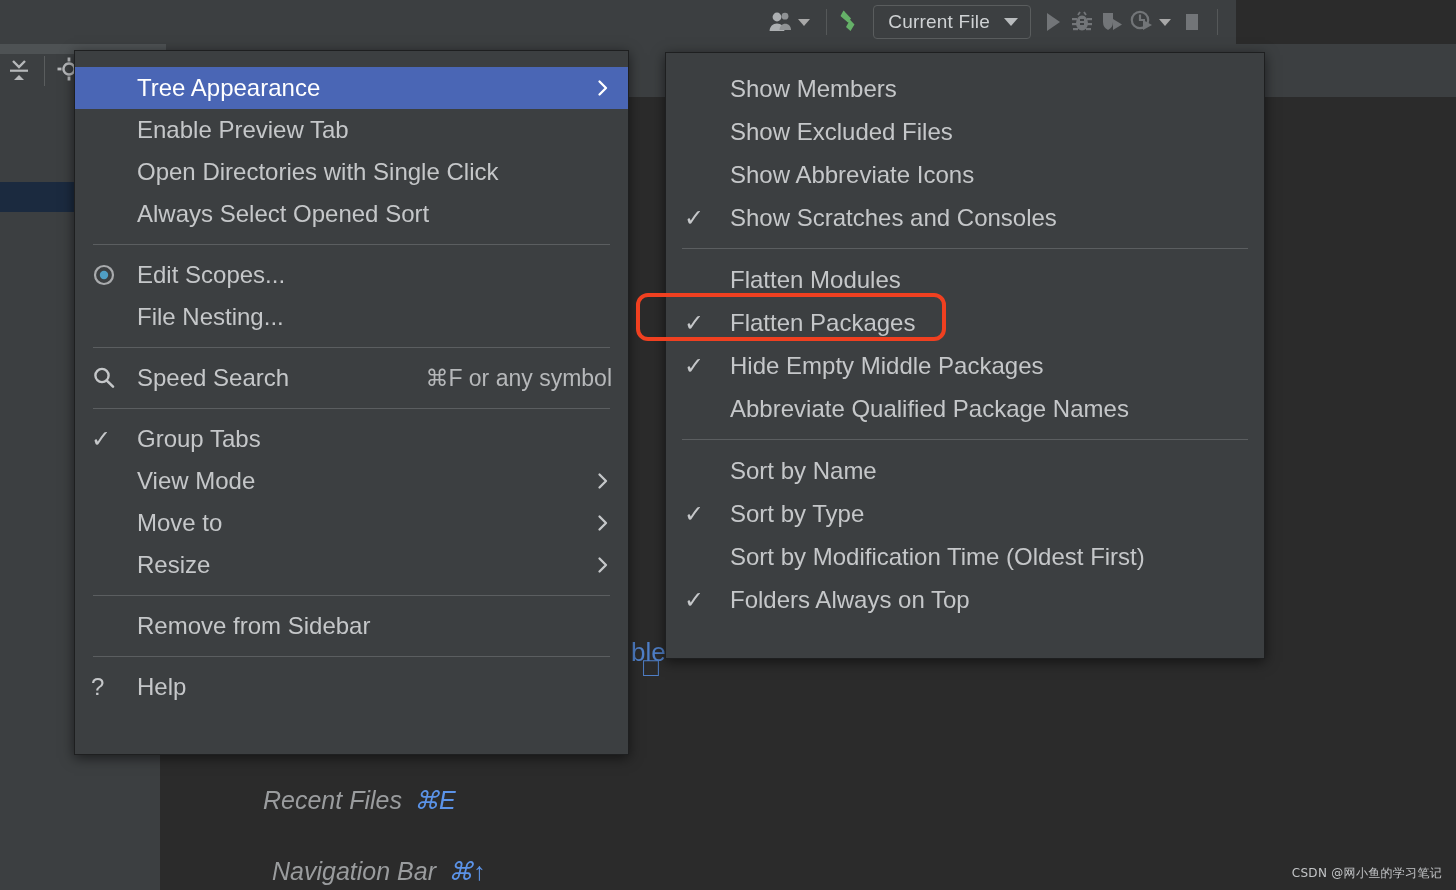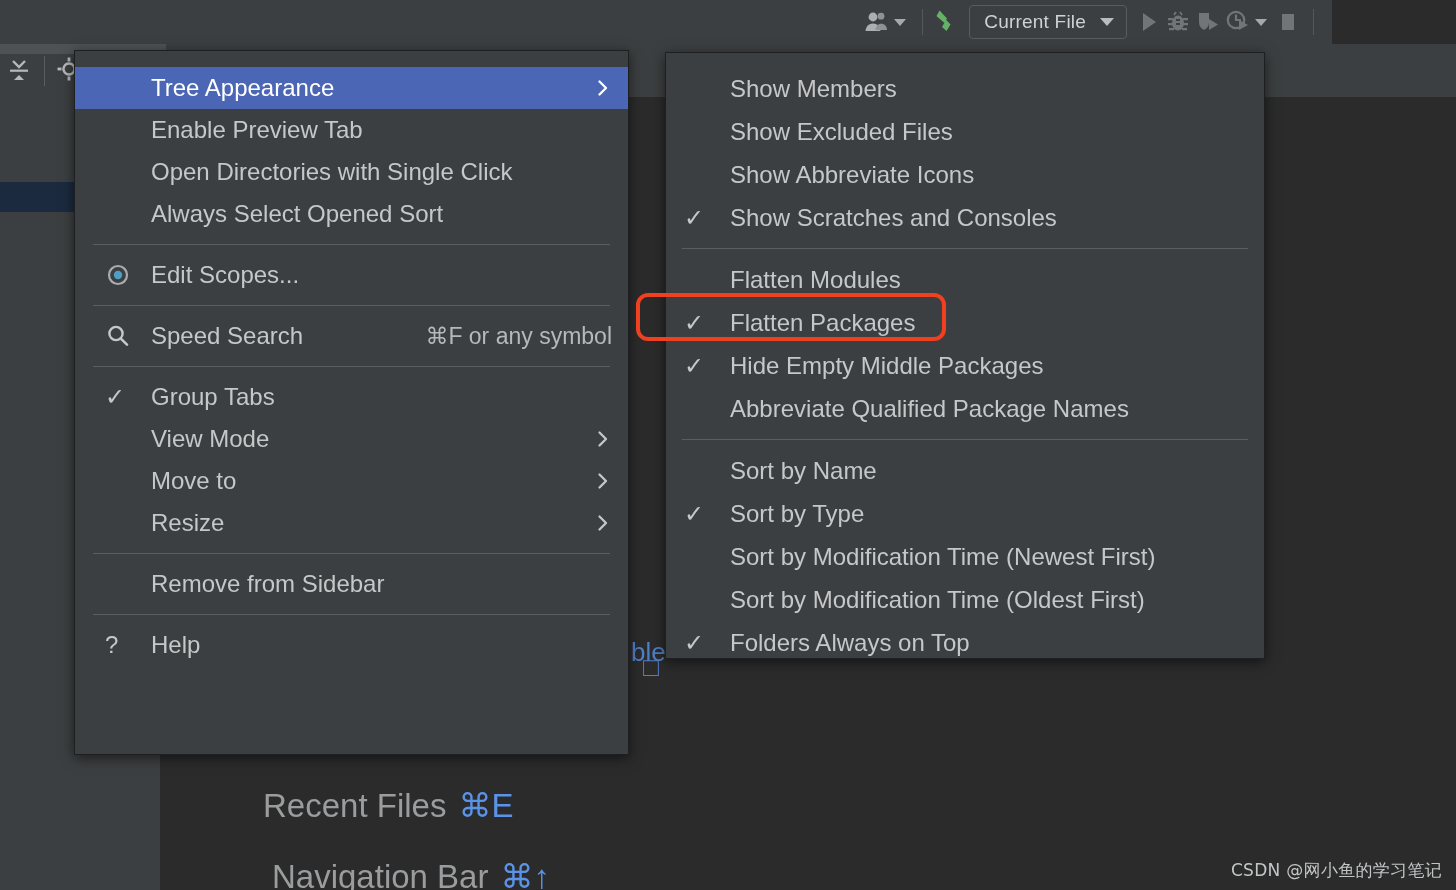--- a/index.html
+++ b/index.html
@@ -18,21 +18,21 @@
 
   
   .ide-root {
     position: absolute;
     inset: 0;
     background: #2b2b2b;
   }
   .toolbar {
     position: absolute;
     left: 0; top: 0;
-    width: 1332px; height: 44px;
+    width: 1236px; height: 44px;
     background: #3c3f41;
     display: flex;
     align-items: center;
     justify-content: flex-end;
     box-sizing: border-box;
     padding-right: 8px;
   }
   .tb-group {
     display: flex;
     align-items: center;
@@ -136,35 +136,36 @@
     color: #4f7fc7;
     font-size: 26px;
     white-space: nowrap;
   }
   .ghost-blue-1 { left: 470px; top: 540px; }
   .ghost-blue-2 { left: 482px; top: 555px; }
 
   .hint-row {
     position: absolute;
     color: #9a9c9e;
-    font-size: 33px;
+    font-size: 25px;
     white-space: nowrap;
+    font-style: italic;
   }
   .hint-key {
     color: #5b93e8;
     margin-left: 12px;
   }
   .hint-recent   { left: 263px; top: 786px; }
   .hint-navbar   { left: 272px; top: 857px; }
 
   .watermark {
     position: absolute;
     right: 14px; bottom: 8px;
     color: #c3c5c7;
-    font-size: 17px;
+    font-size: 12px;
     letter-spacing: .3px;
     white-space: nowrap;
     font-family: "DejaVu Sans", sans-serif;
   }
 
   
   .menu {
     position: absolute;
     background: #3c3f41;
     border: 1px solid #1e1f20;
@@ -180,21 +181,21 @@
   .menu-sub {
     left: 665px; top: 52px;
     width: 600px; height: 607px;
     padding-top: 14px;
   }
   .mi {
     position: relative;
     display: flex;
     align-items: center;
     height: 42px;
-    padding: 0 16px 0 30px;
+    padding: 0 16px 0 16px;
     box-sizing: border-box;
     color: #c5c7c9;
     font-size: 24px;
     white-space: nowrap;
   }
   .mi.selected {
     background: #4a66b5;
     color: #ffffff;
   }
   .mi-gutter {
@@ -388,20 +389,24 @@
     <div class="menu-sep"></div>
     <div class="mi">
       <span class="mi-gutter">
         <svg width="26" height="26" viewBox="0 0 26 26">
           <circle cx="13" cy="13" r="9" fill="none" stroke="#a9abad" stroke-width="2.2"></circle>
           <circle cx="13" cy="13" r="4.2" fill="#4f9ec4"></circle>
         </svg>
       </span>
       <span class="mi-label">Edit Scopes...</span>
     </div>
+    <div class="mi">
+      <span class="mi-gutter"></span>
+      <span class="mi-label">File Nesting...</span>
+    </div>
     <div class="menu-sep"></div>
     <div class="mi">
       <span class="mi-gutter">
         <svg width="26" height="26" viewBox="0 0 26 26">
           <circle cx="11" cy="10.5" r="6.6" fill="none" stroke="#c5c7c9" stroke-width="2.4"></circle>
           <path d="M15.8 15.6 L22 21.6" stroke="#c5c7c9" stroke-width="2.6" fill="none" stroke-linecap="round"></path>
         </svg>
       </span>
       <span class="mi-label">Speed Search</span>
       <span class="mi-accel">⌘F or any symbol</span>
@@ -494,24 +499,20 @@
       <span class="mi-label">Sort by Name</span>
     </div>
     <div class="mi">
       <span class="mi-gutter">
         <span class="check">✓</span>
       </span>
       <span class="mi-label">Sort by Type</span>
     </div>
     <div class="mi">
       <span class="mi-gutter"></span>
-      <span class="mi-label">Sort by Modification Time (Newest First)</span>
-    </div>
-    <div class="mi">
-      <span class="mi-gutter"></span>
       <span class="mi-label">Sort by Modification Time (Oldest First)</span>
     </div>
     <div class="mi">
       <span class="mi-gutter">
         <span class="check">✓</span>
       </span>
       <span class="mi-label">Folders Always on Top</span>
     </div>
   </div>
 

